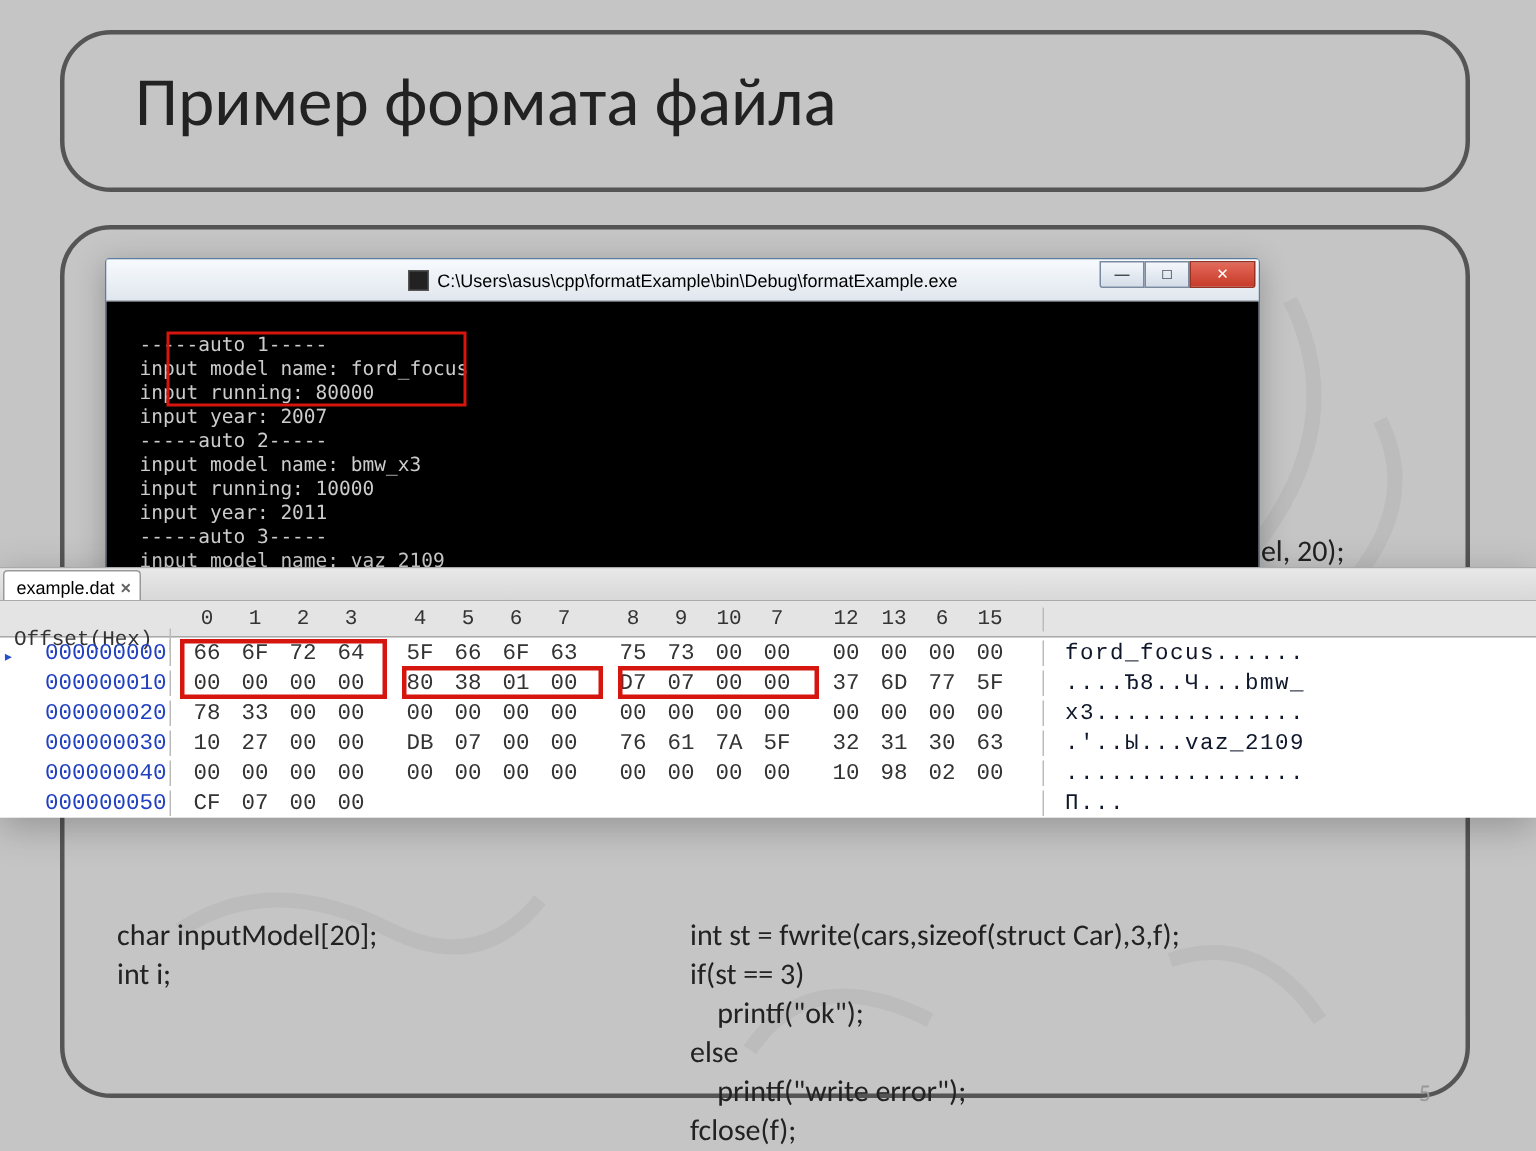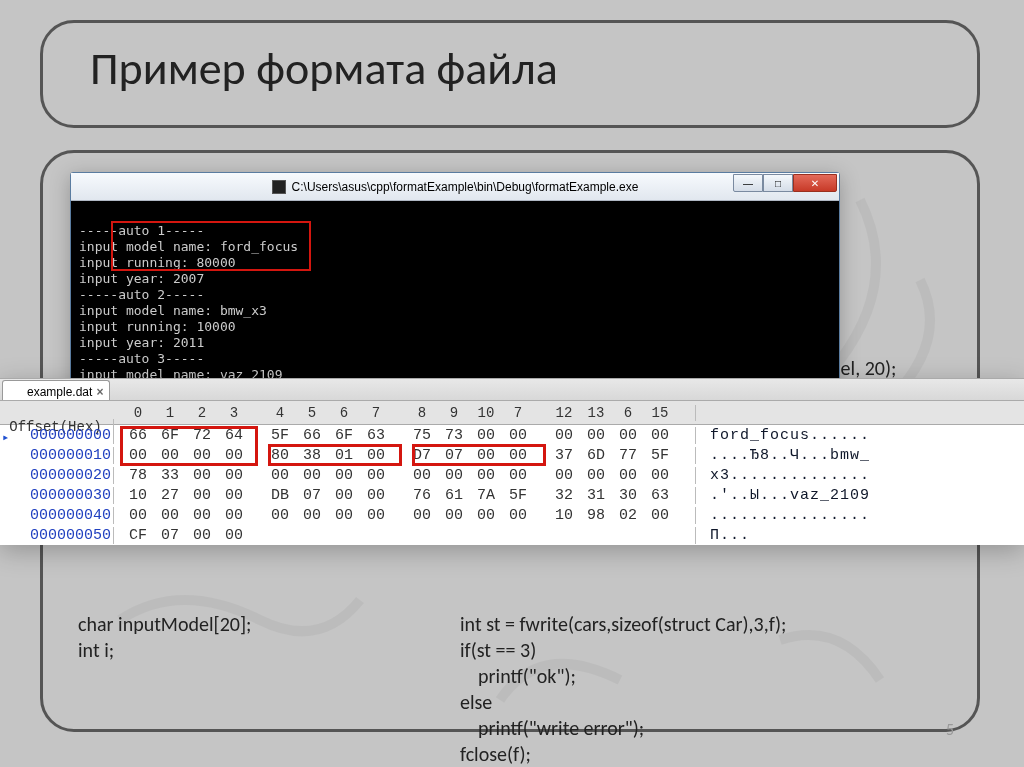--- a/index.html
+++ b/index.html
@@ -89,21 +89,21 @@
     color: #fff; border-color: #9a3020;
     border-radius: 0 0 2px 0;
     width: 44px;
   }
   .console-body {
     background: #000;
     color: #ccc;
     font-family: "Lucida Console", Consolas, monospace;
     font-size: 13px;
     line-height: 16px;
-    padding: 6px 6px 10px 8px;
+    padding: 6px 6px 10px 22px;
     white-space: pre;
     position: relative;
   }
   .hl-red {
     position: absolute;
     border: 2px solid #d4160f;
     pointer-events: none;
   }
 
   
@@ -131,21 +131,21 @@
     display: flex; align-items: flex-end;
     padding-left: 2px;
   }
   .hex-tab {
     height: 20px;
     background: #fff;
     border: 1px solid #999;
     border-bottom: none;
     border-radius: 3px 3px 0 0;
     font-size: 12px;
-    padding: 2px 6px 0 24px;
+    padding: 2px 6px 0 8px;
     display: flex; align-items: center; gap: 4px;
     font-family: Arial;
   }
   .hex-tab .close-x { color:#666; font-weight:bold; cursor:default; }
   .hex-grid {
     font-family: Consolas, "Courier New", monospace;
     font-size: 15px;
     background: #fff;
   }
   .hex-header {

